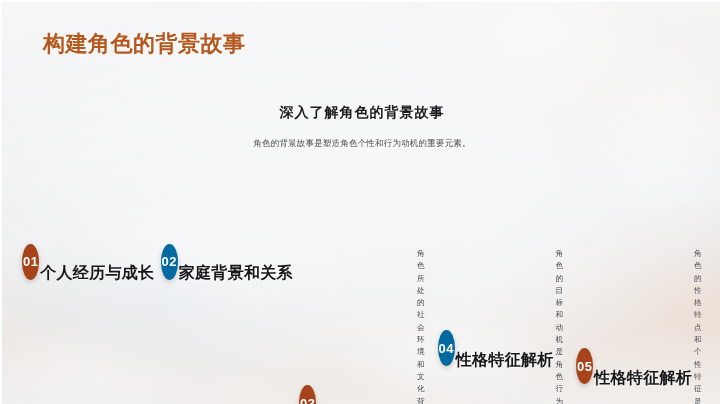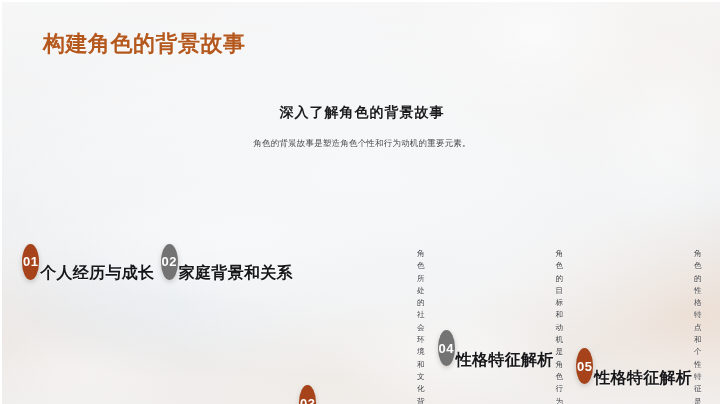--- a/index.html
+++ b/index.html
@@ -94,21 +94,21 @@
   .badge {
     width:36px; height:36px;
     border-radius:50%;
     display:flex; align-items:center; justify-content:center;
     color:#ffffff;
     font-size:13px; font-weight:bold;
     letter-spacing:0.4px;
     box-shadow:0 2px 5px rgba(60,50,40,0.22);
   }
   .badge.accent-brown { background:#a6431a; }
-  .badge.accent-slate { background:#737373; }
+  .badge.accent-slate { background:#0369a1; }
 
   .col-title {
     margin-top:24px;
     font-size:16px; font-weight:bold;
     color:#17171a;
     letter-spacing:0.3px;
     text-shadow:0 1px 1px rgba(255,255,255,0.8);
     white-space:nowrap;
   }
   .col-desc {

